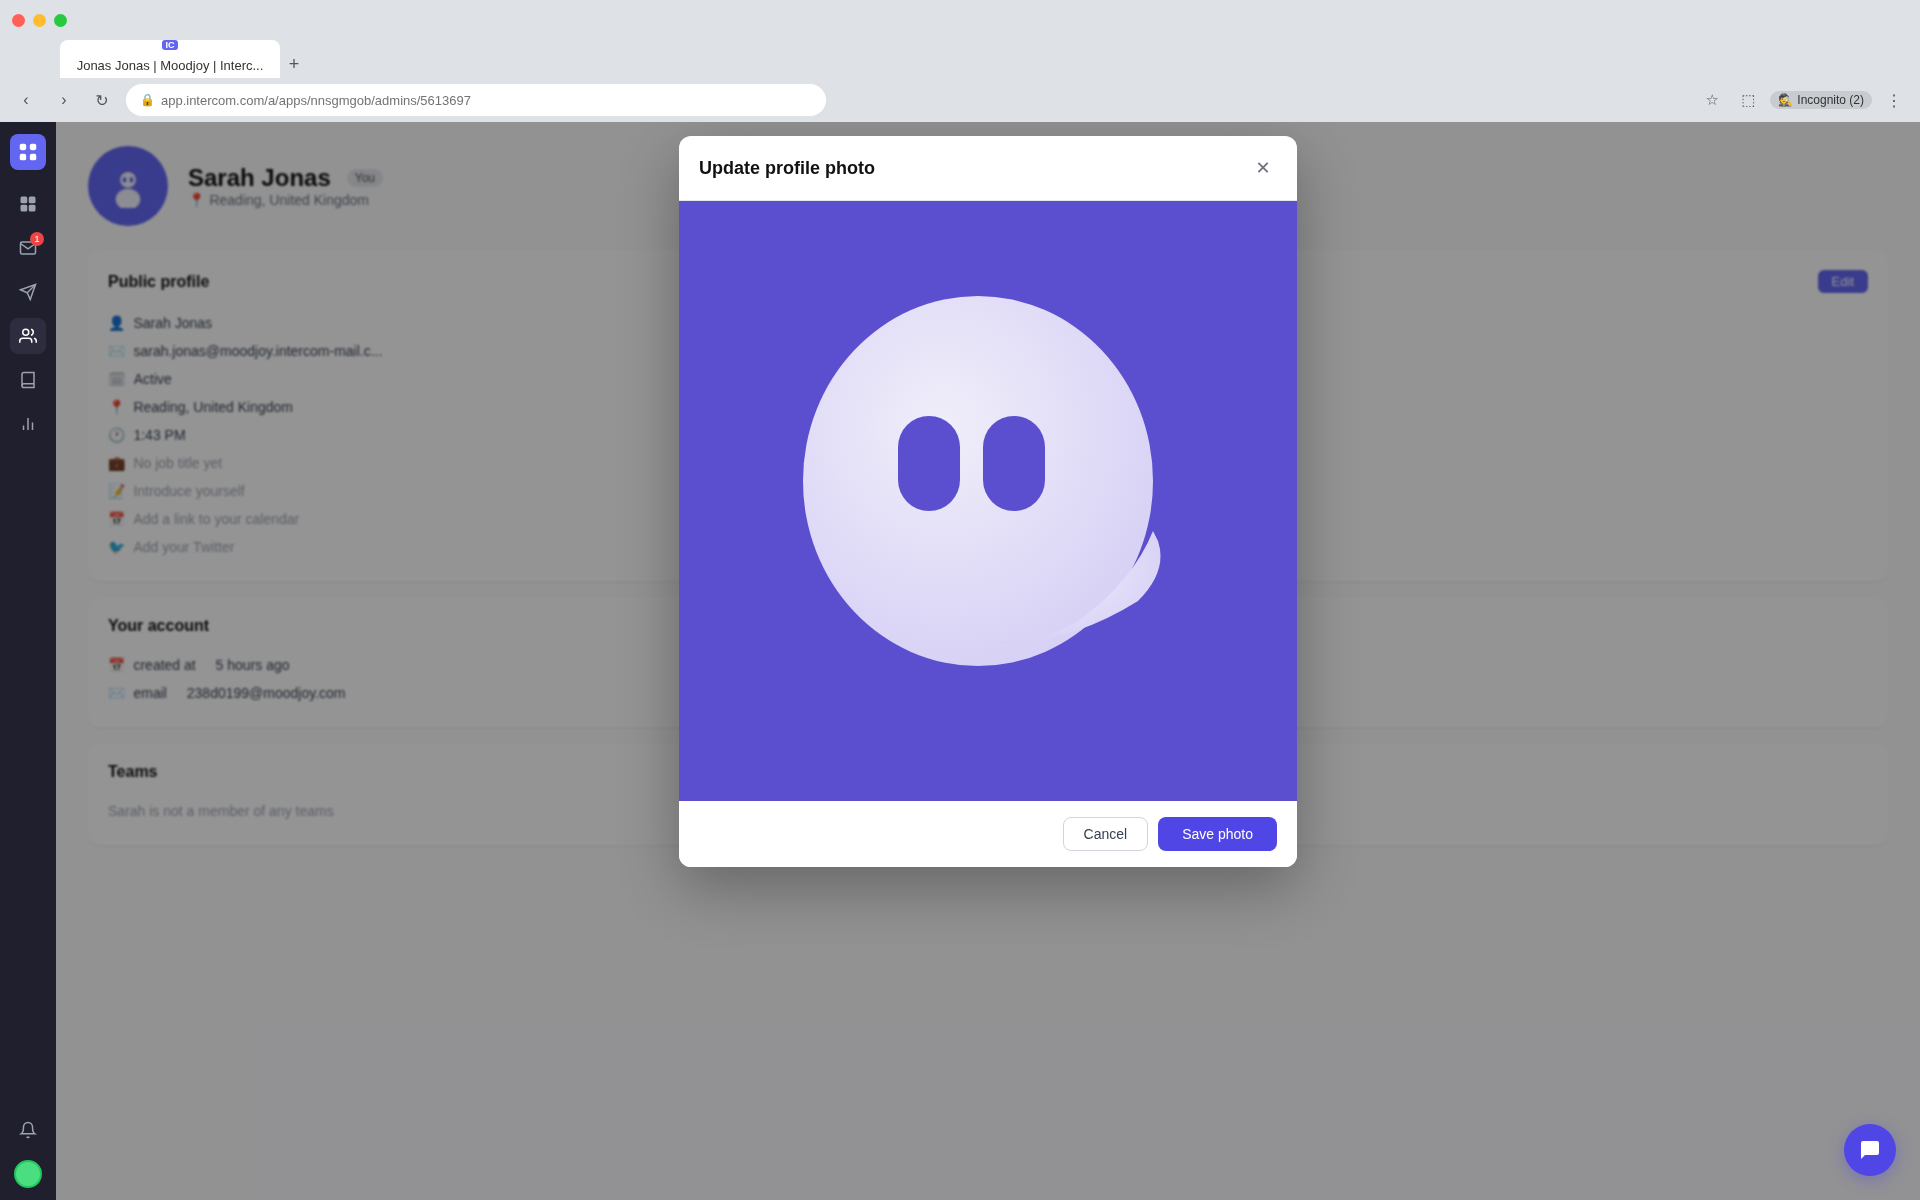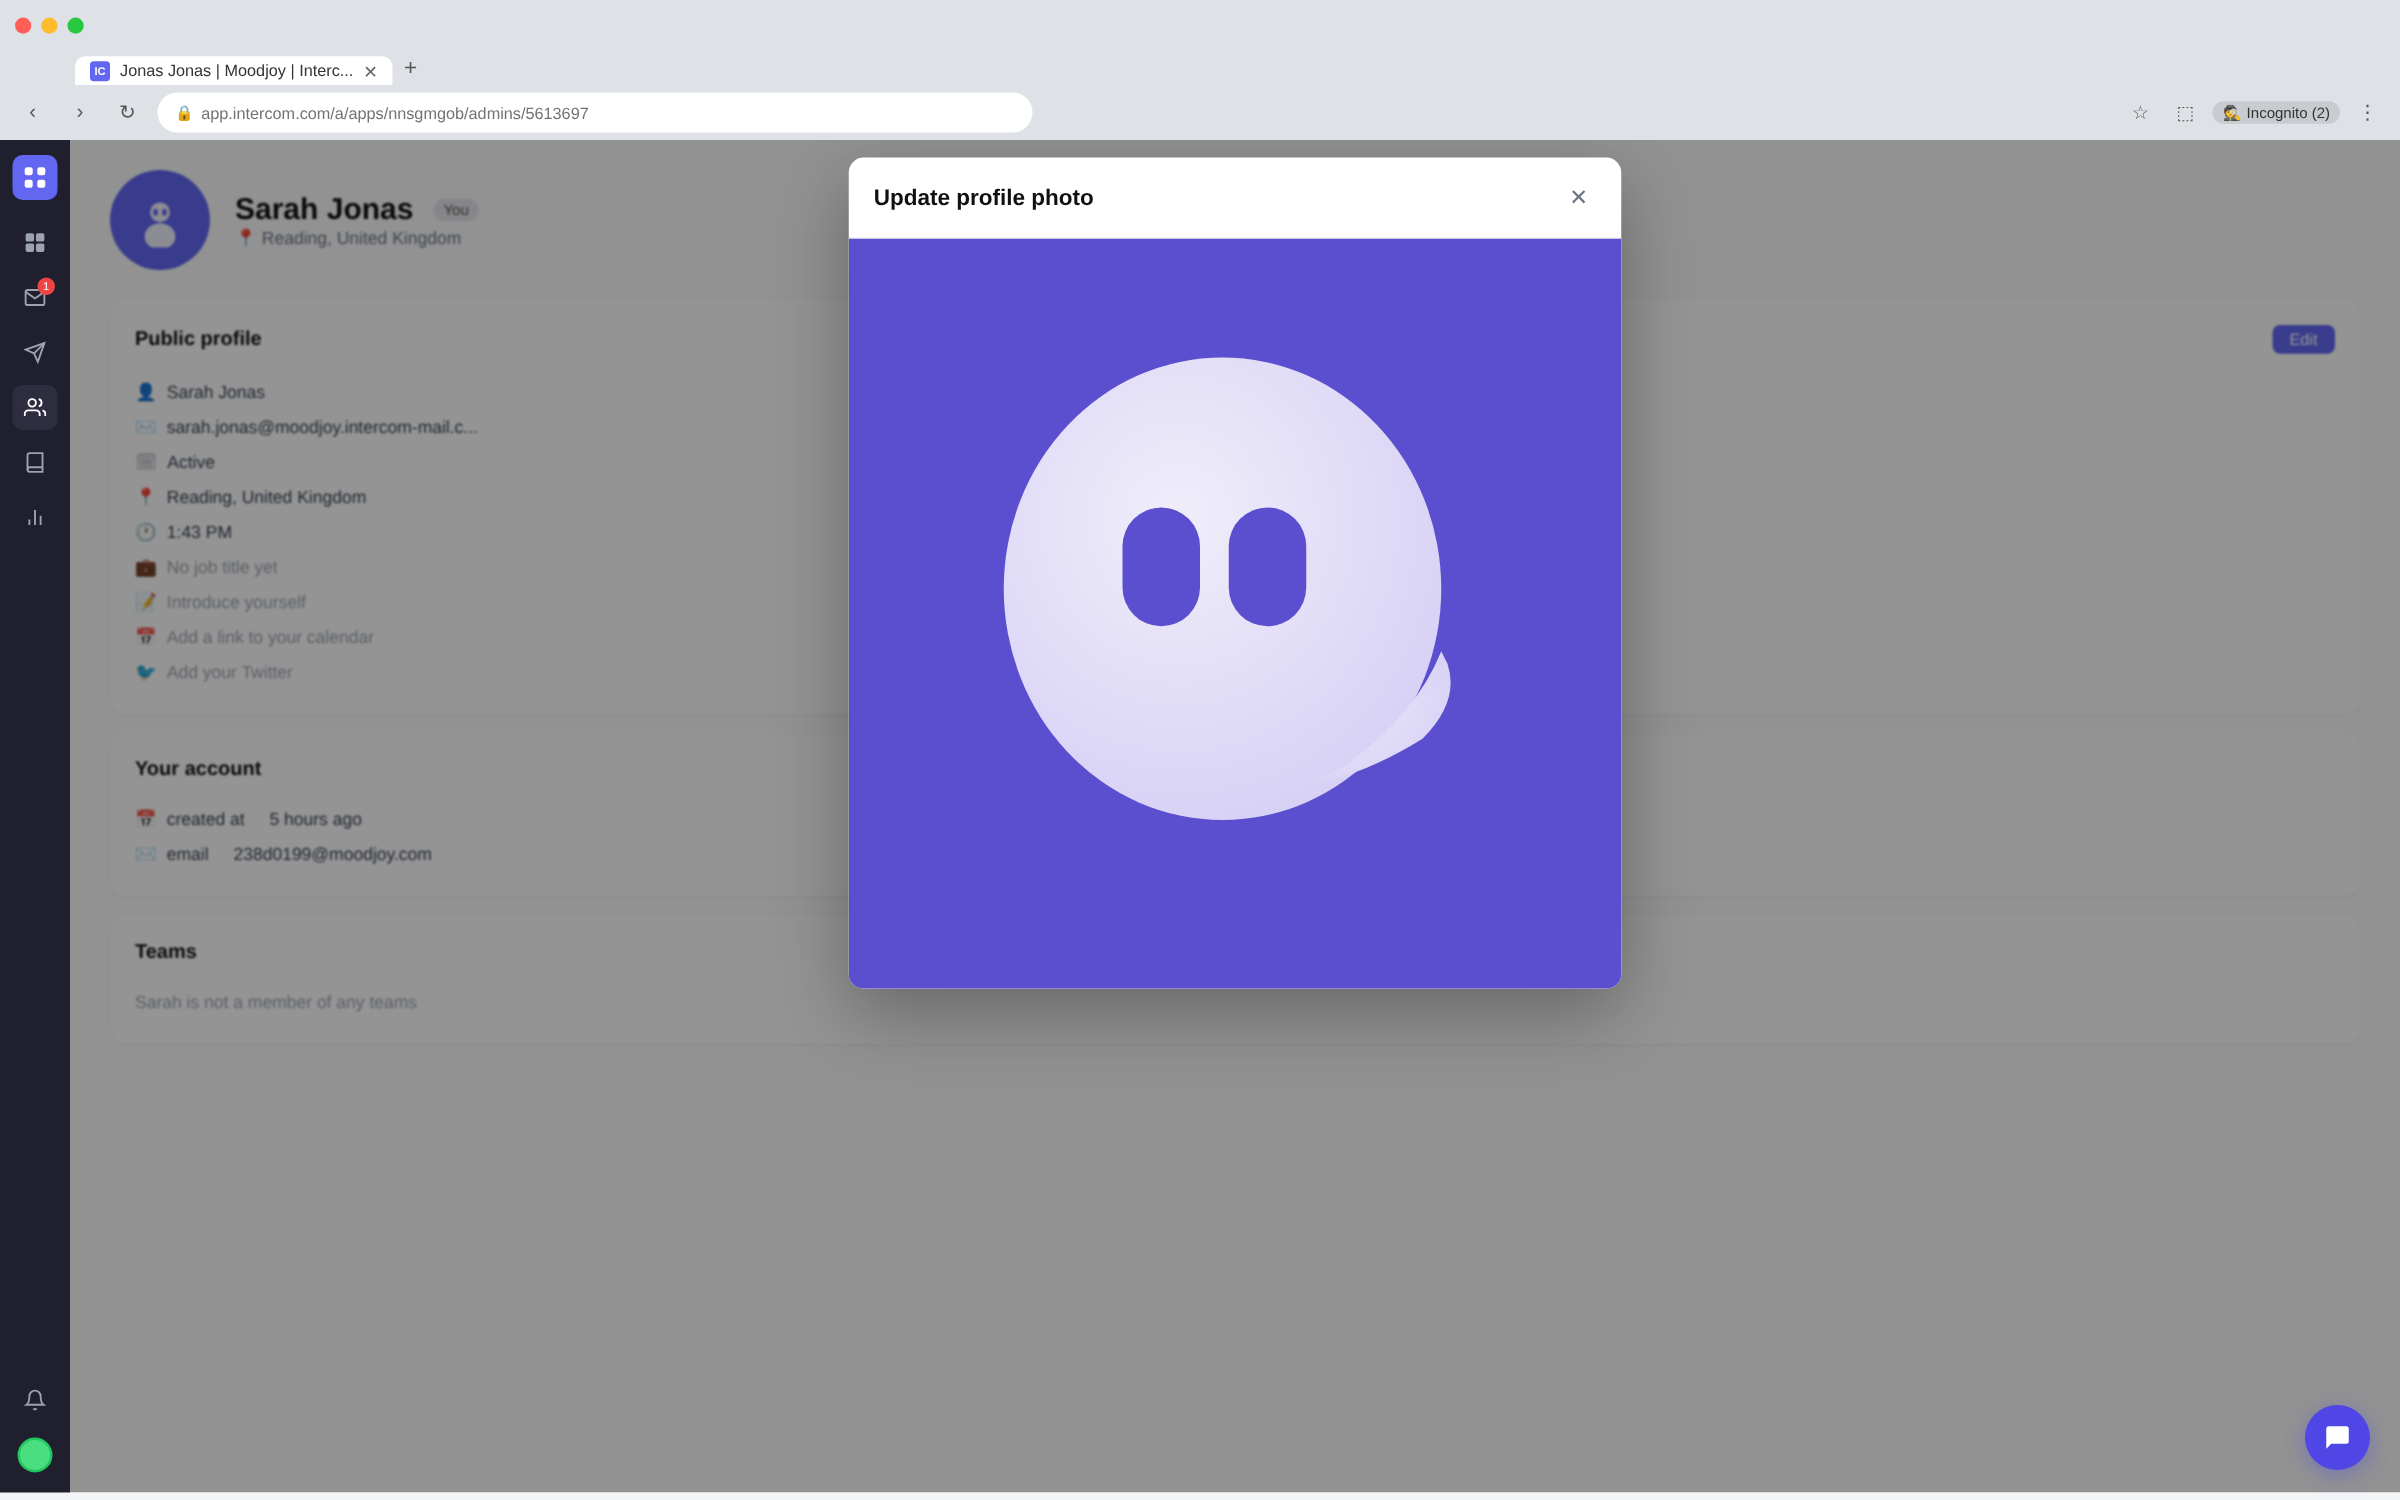--- a/index.html
+++ b/index.html
@@ -26,30 +26,31 @@
     }
     .browser-dot {
       width: 13px; height: 13px;
       border-radius: 50%;
       display: inline-block;
     }
     .dot-red { background: #ff5f57; }
     .dot-yellow { background: #ffbd2e; }
     .dot-green { background: #28c840; }
     .browser-tab {
-      height: 23px;
+      height: 38px;
       background: #ffffff;
       border-radius: 8px 8px 0 0;
       display: flex;
       align-items: center;
       padding: 0 12px;
       gap: 8px;
       min-width: 220px;
       font-size: 13px;
       color: #333;
+      flex-direction: column;
     }
     .browser-tab-icon {
       width: 16px; height: 16px;
       background: #6366f1;
       border-radius: 3px;
       display: flex; align-items: center; justify-content: center;
       color: white; font-size: 9px; font-weight: bold;
     }
     .tab-close {
       margin-left: auto;
@@ -524,20 +525,24 @@
               <rect x="205" y="155" width="62" height="95" rx="31" fill="#5b4fcf"></rect>
               <defs>
                 <radialGradient id="mascotGrad" cx="40%" cy="35%" r="70%">
                   <stop offset="0%" stop-color="#f0eefa"></stop>
                   <stop offset="100%" stop-color="#d6d0f5"></stop>
                 </radialGradient>
               </defs>
             </svg>
           </div>
         </div>
+        <div class="modal-footer">
+          <button class="btn-cancel">Cancel</button>
+          <button class="btn-save">Save photo</button>
+        </div>
       </div>
     </div>
   </div>
 </div>
 
 <div class="chat-float-btn">
   <svg width="24" height="24" viewBox="0 0 24 24" fill="white">
     <path d="M21 15a2 2 0 0 1-2 2H7l-4 4V5a2 2 0 0 1 2-2h14a2 2 0 0 1 2 2z"></path>
   </svg>
 </div>

